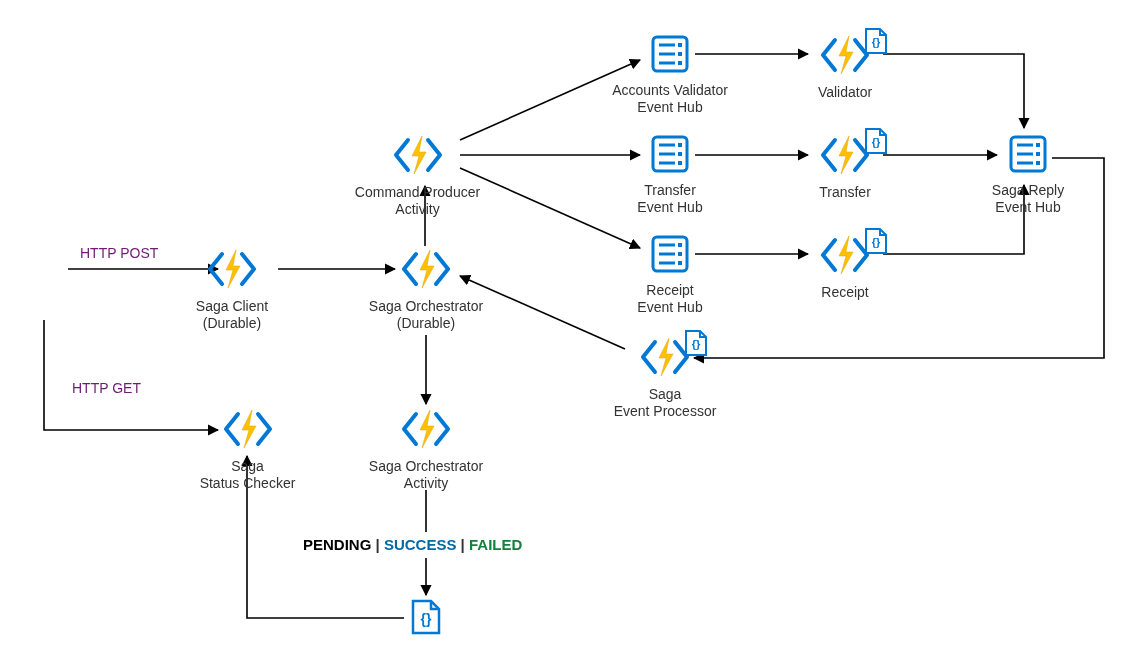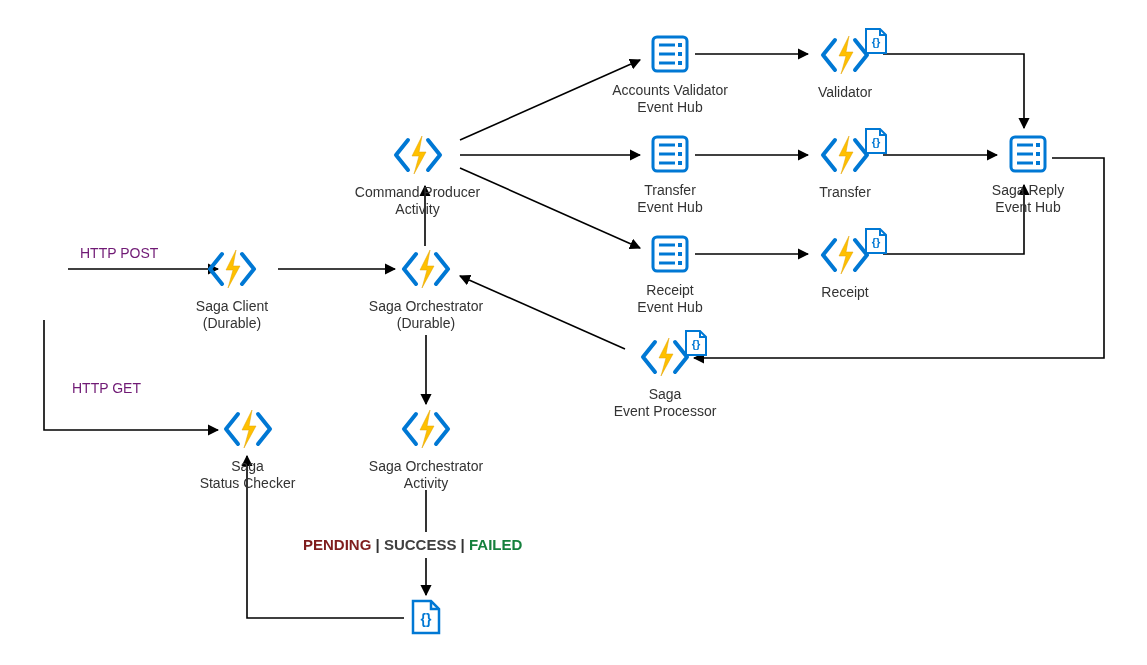--- a/index.html
+++ b/index.html
@@ -257,23 +257,23 @@
         </svg>
       <svg class="doc-icon" viewBox="0 0 26 30" style="position:absolute; left:44px; top:-8px;">
           <use href="#doc"></use>
         </svg>
     </div>
     <div class="label">Saga
 Event Processor</div>
   </div>
 
   <div class="status-line" style="left:303px; top:536px;">
-    <span style="color:#7f1d1d">PENDING</span>
+    <span style="color:#000000">PENDING</span>
     <span class="sep"> | </span>
-    <span style="color:#404040">SUCCESS</span>
+    <span style="color:#0369a1">SUCCESS</span>
     <span class="sep"> | </span>
     <span style="color:#15803d">FAILED</span>
   </div>
 
   <div class="node" style="left:408px; top:598px; width:36px;">
     <svg class="doc-icon-lg" viewBox="0 0 32 38">
         <use href="#doclg"></use>
       </svg>
   </div>
 

